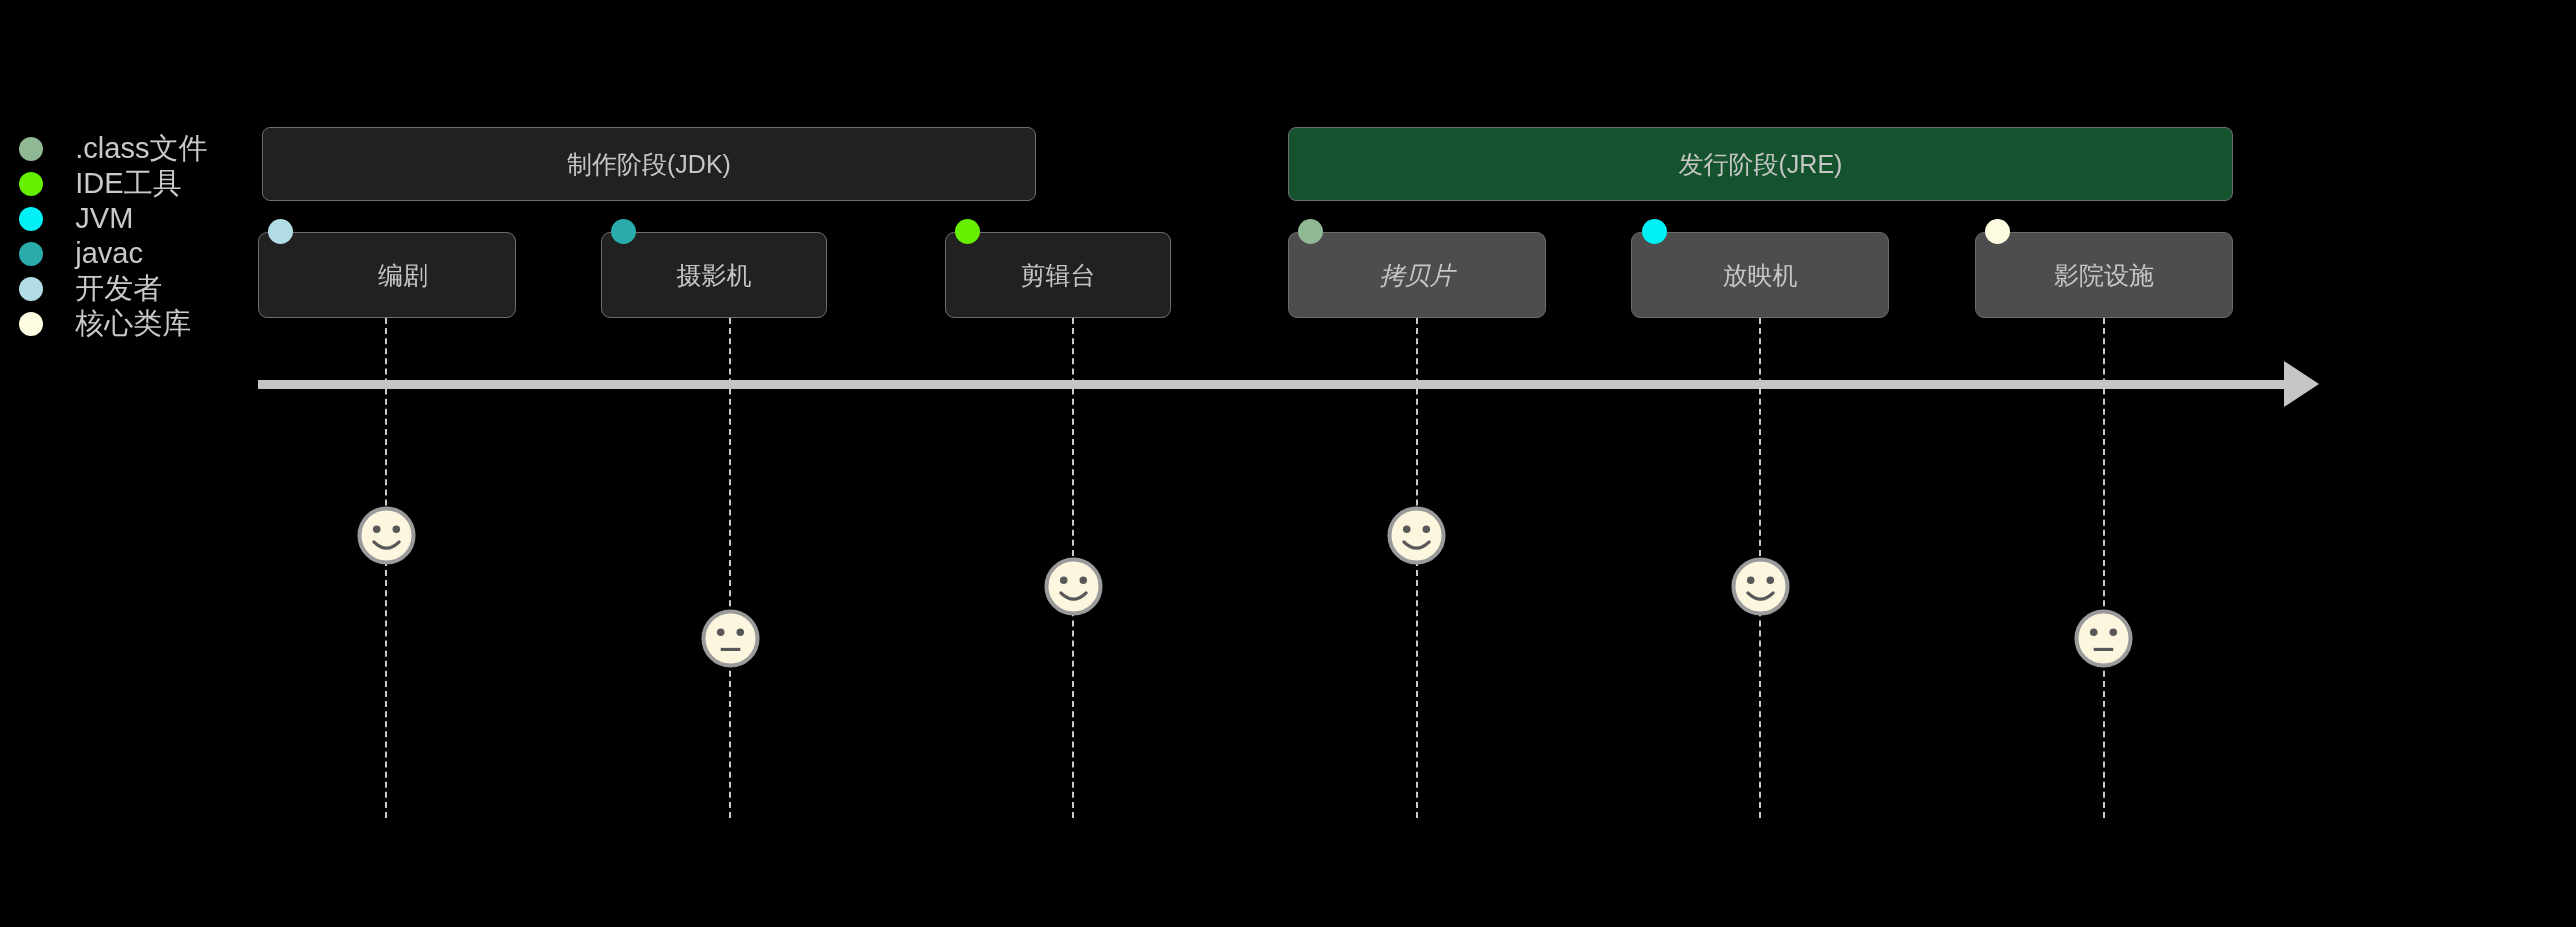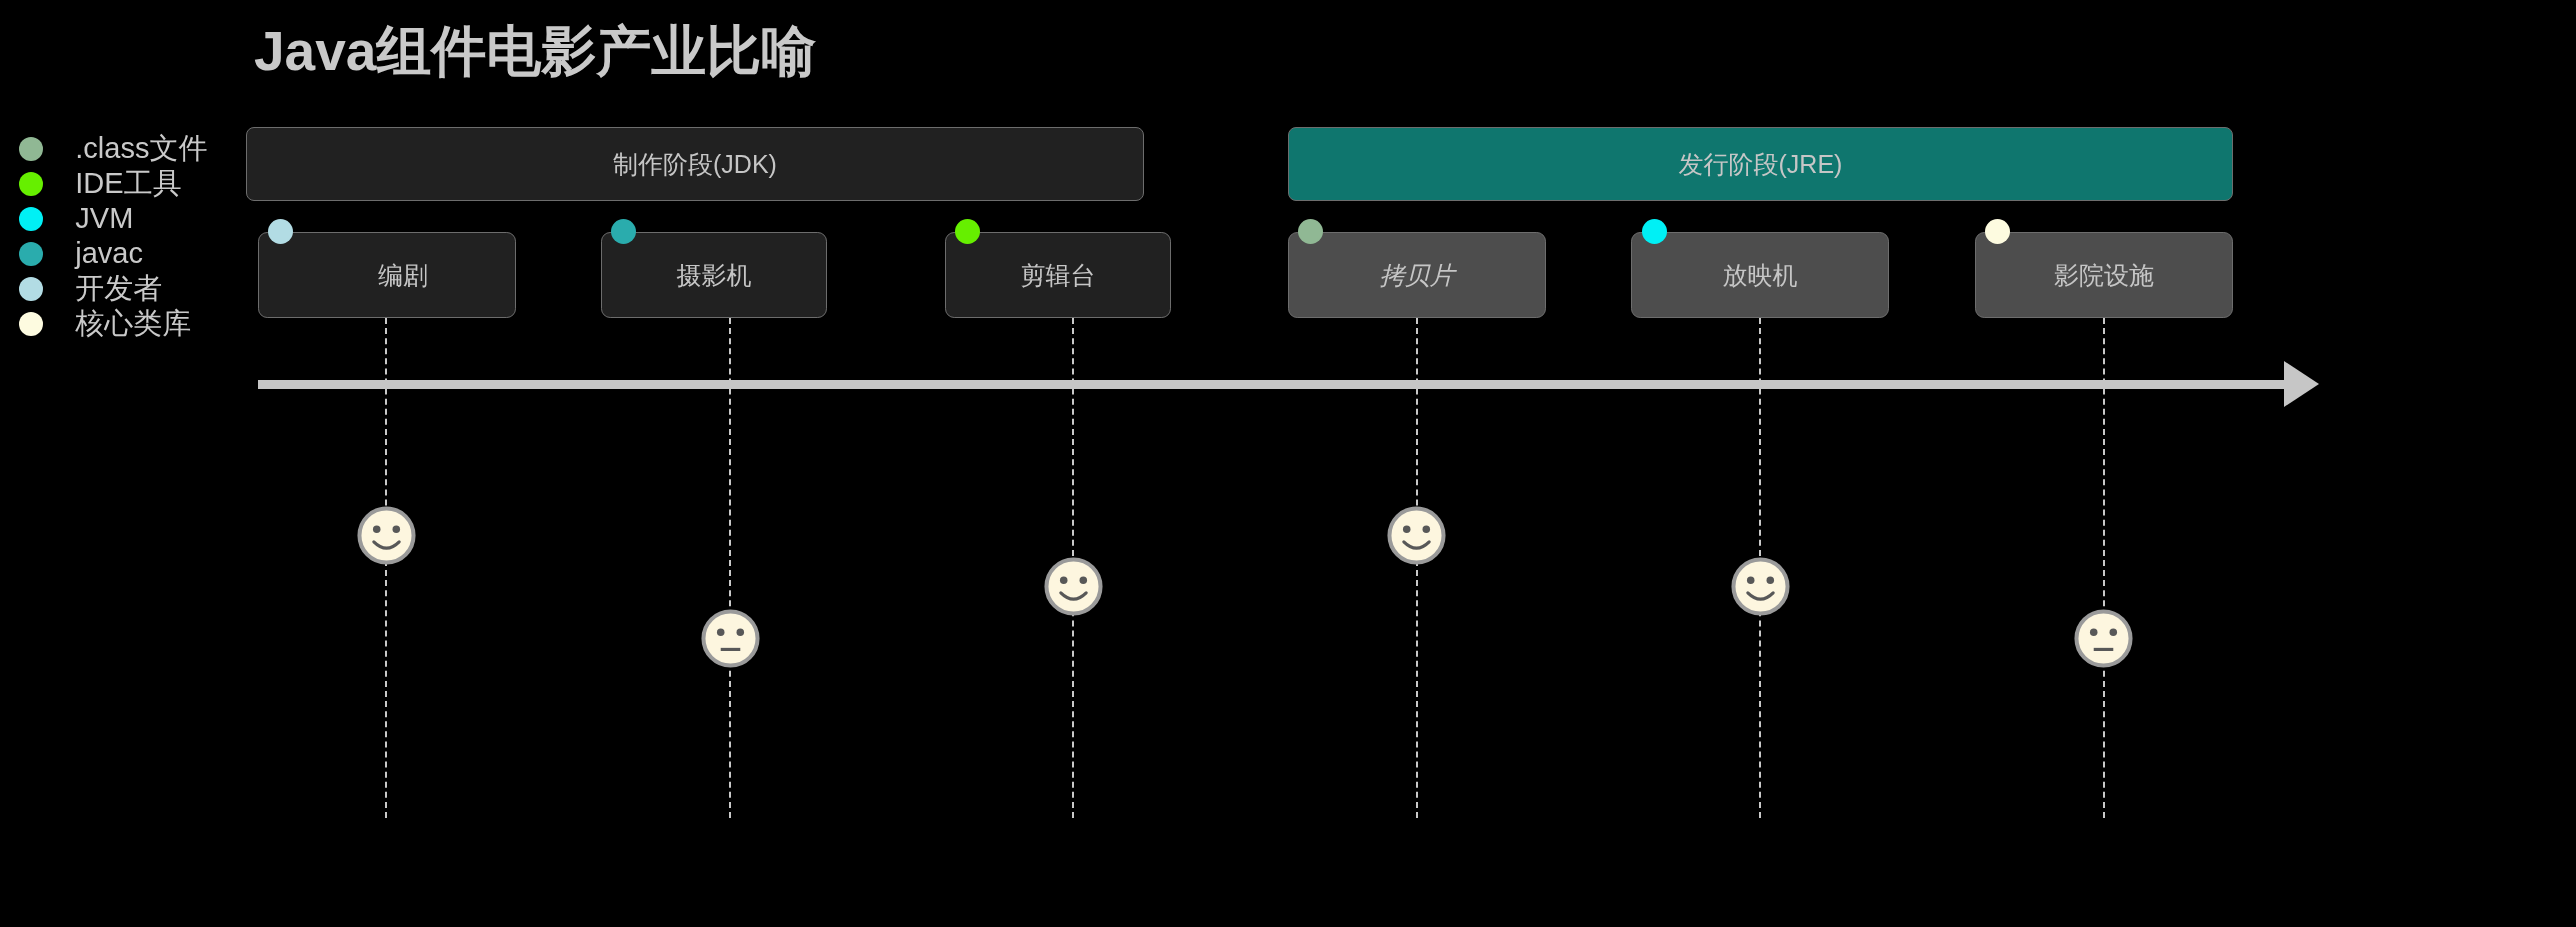--- a/index.html
+++ b/index.html
@@ -69,21 +69,21 @@
     border: 1.7px solid #6d6d6d;
     box-sizing: border-box;
     display: flex;
     align-items: center;
     justify-content: center;
     font-size: 25px;
     color: #c6c6c6;
     white-space: nowrap;
   }
   .phase-bar.dark  { background: #212121; }
-  .phase-bar.light { background: #0f766e; }
+  .phase-bar.light { background: #14532d; }
 
   
   .item-card {
     position: absolute;
     height: 86px;
     border-radius: 9.2px;
     border: 1.7px solid #6d6d6d;
     box-sizing: border-box;
     display: flex;
     align-items: center;
@@ -137,21 +137,20 @@
   .face {
     position: absolute;
     z-index: 4;
   }
 </style>
 </head>
 <body>
 
 <div id="stage">
 
-  <div id="page-title">Java组件电影产业比喻</div>
 
   <div id="legend">
       <div class="legend-row">
         <span class="legend-dot" style="background: rgb(144, 184, 148);"></span>
         <span class="legend-label">.class文件</span>
       </div>
       <div class="legend-row">
         <span class="legend-dot" style="background: rgb(102, 239, 0);"></span>
         <span class="legend-label">IDE工具</span>
       </div>
@@ -167,21 +166,21 @@
         <span class="legend-dot" style="background: rgb(178, 220, 228);"></span>
         <span class="legend-label">开发者</span>
       </div>
       <div class="legend-row">
         <span class="legend-dot" style="background: rgb(253, 251, 224);"></span>
         <span class="legend-label">核心类库</span>
       </div>
     </div>
 
   <div id="phase-layer">
-      <div class="phase-bar dark" style="left: 246px; width: 898px; top: 127px; align-items: center;">
+      <div class="phase-bar dark" style="left: 262px; width: 774px; top: 127px; align-items: center;">
         <span>制作阶段(JDK)</span>
       </div>
       <div class="phase-bar light" style="left: 1288px; width: 945px; top: 127px;">
         <span>发行阶段(JRE)</span>
       </div>
     </div>
 
   <div id="dash-layer">
       <div class="dashed-line" style="left: 385px; top: 318px; height: 500px; border-left-color: rgb(201, 201, 201);"></div>
       <div class="dashed-line" style="left: 729px; top: 318px; height: 500px; border-left-color: rgb(201, 201, 201);"></div>

